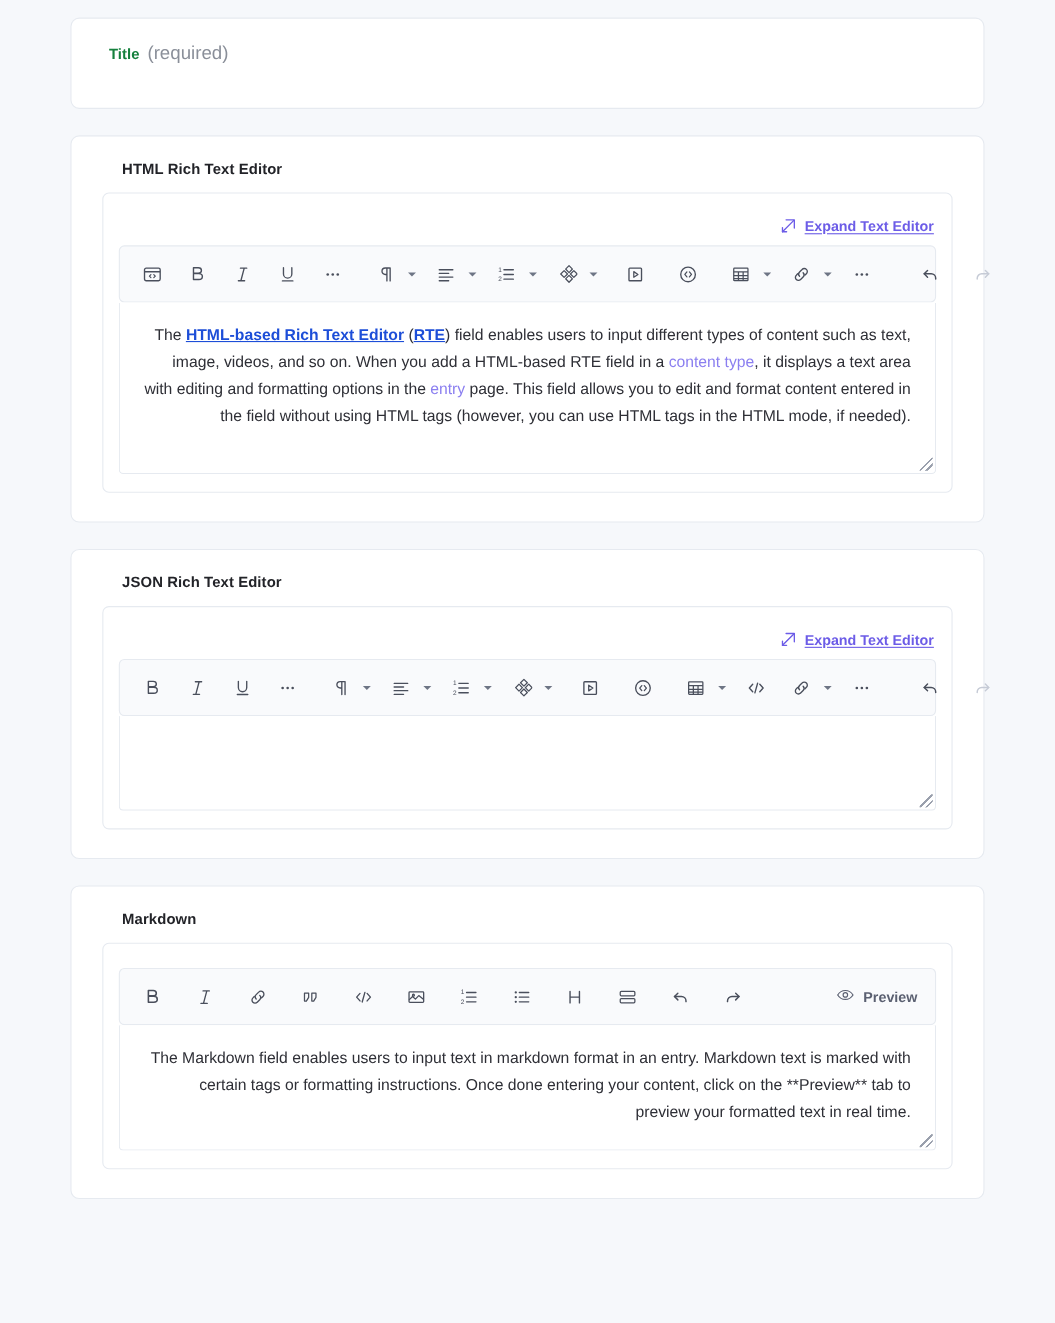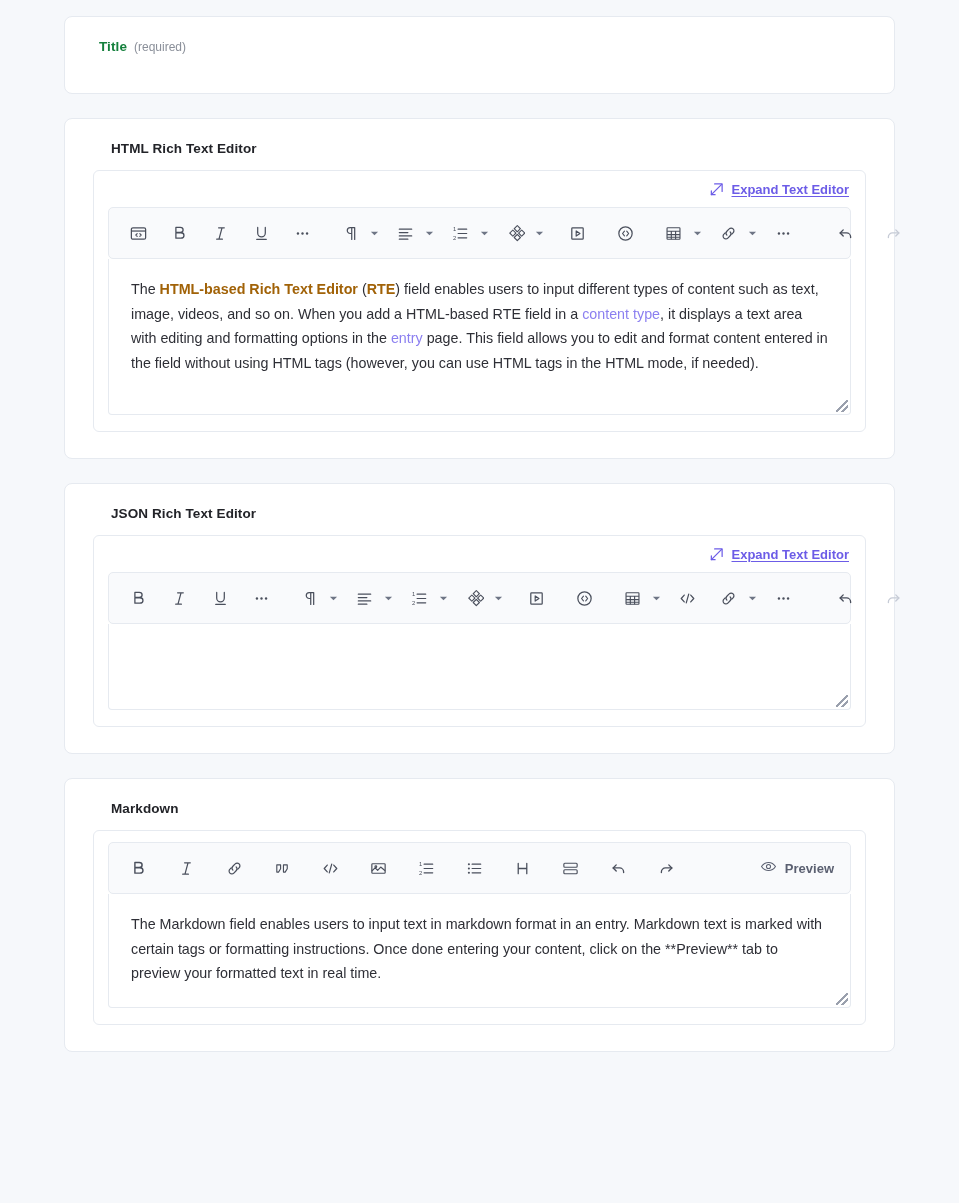--- a/index.html
+++ b/index.html
@@ -33,21 +33,21 @@
     margin-bottom: 13px;
     padding-left: 2px;
   }
   .field-label {
     font-size: 13.5px;
     font-weight: bold;
     color: #15803d;
     letter-spacing: .1px;
   }
   .field-required {
-    font-size: 12px;
+    font-size: 17px;
     color: #8a8f99;
   }
   .title-input {
     display: block;
     width: 100%;
     height: 37px;
     border: 1px solid #dfe3ea;
     border-radius: 4px;
     background: #fff;
     font-family: "Liberation Sans", sans-serif;
@@ -62,21 +62,22 @@
     font-size: 13.5px;
     font-weight: bold;
     color: #222328;
     margin: 0 0 14px 18px;
     letter-spacing: .1px;
   }
   .editor-shell {
     border: 1px solid #e6eaf0;
     border-radius: 6px;
     background: #fff;
-    padding: 11px 14px 16px 14px;
+    padding: 22px 14px 16px 14px;
+    text-align: right;
   }
 
   .expand-row {
     display: flex;
     justify-content: flex-end;
     align-items: center;
     gap: 7px;
     padding: 0 2px 10px 0;
   }
   .expand-link {
@@ -143,21 +144,21 @@
     position: relative;
     border: 1px solid #e6eaf0;
     border-top: none;
     border-radius: 0 0 4px 4px;
     background: #fff;
     padding: 18px 22px 20px 22px;
     font-size: 14.3px;
     line-height: 1.72;
     color: #2e2f36;
   }
-  .editor-body b { font-weight: bold; color: #a16207; }
+  .editor-body b { font-weight: bold; color: #1d4ed8; text-decoration: underline; }
   .editor-body a { color: #8b7ff0; text-decoration: none; cursor: pointer; }
   .body-h-html { min-height: 156px; }
   .body-h-json { min-height: 86px; }
   .body-h-md   { min-height: 114px; }
 
   .resize-grip {
     position: absolute;
     right: 2px;
     bottom: 2px;
     width: 12px;

